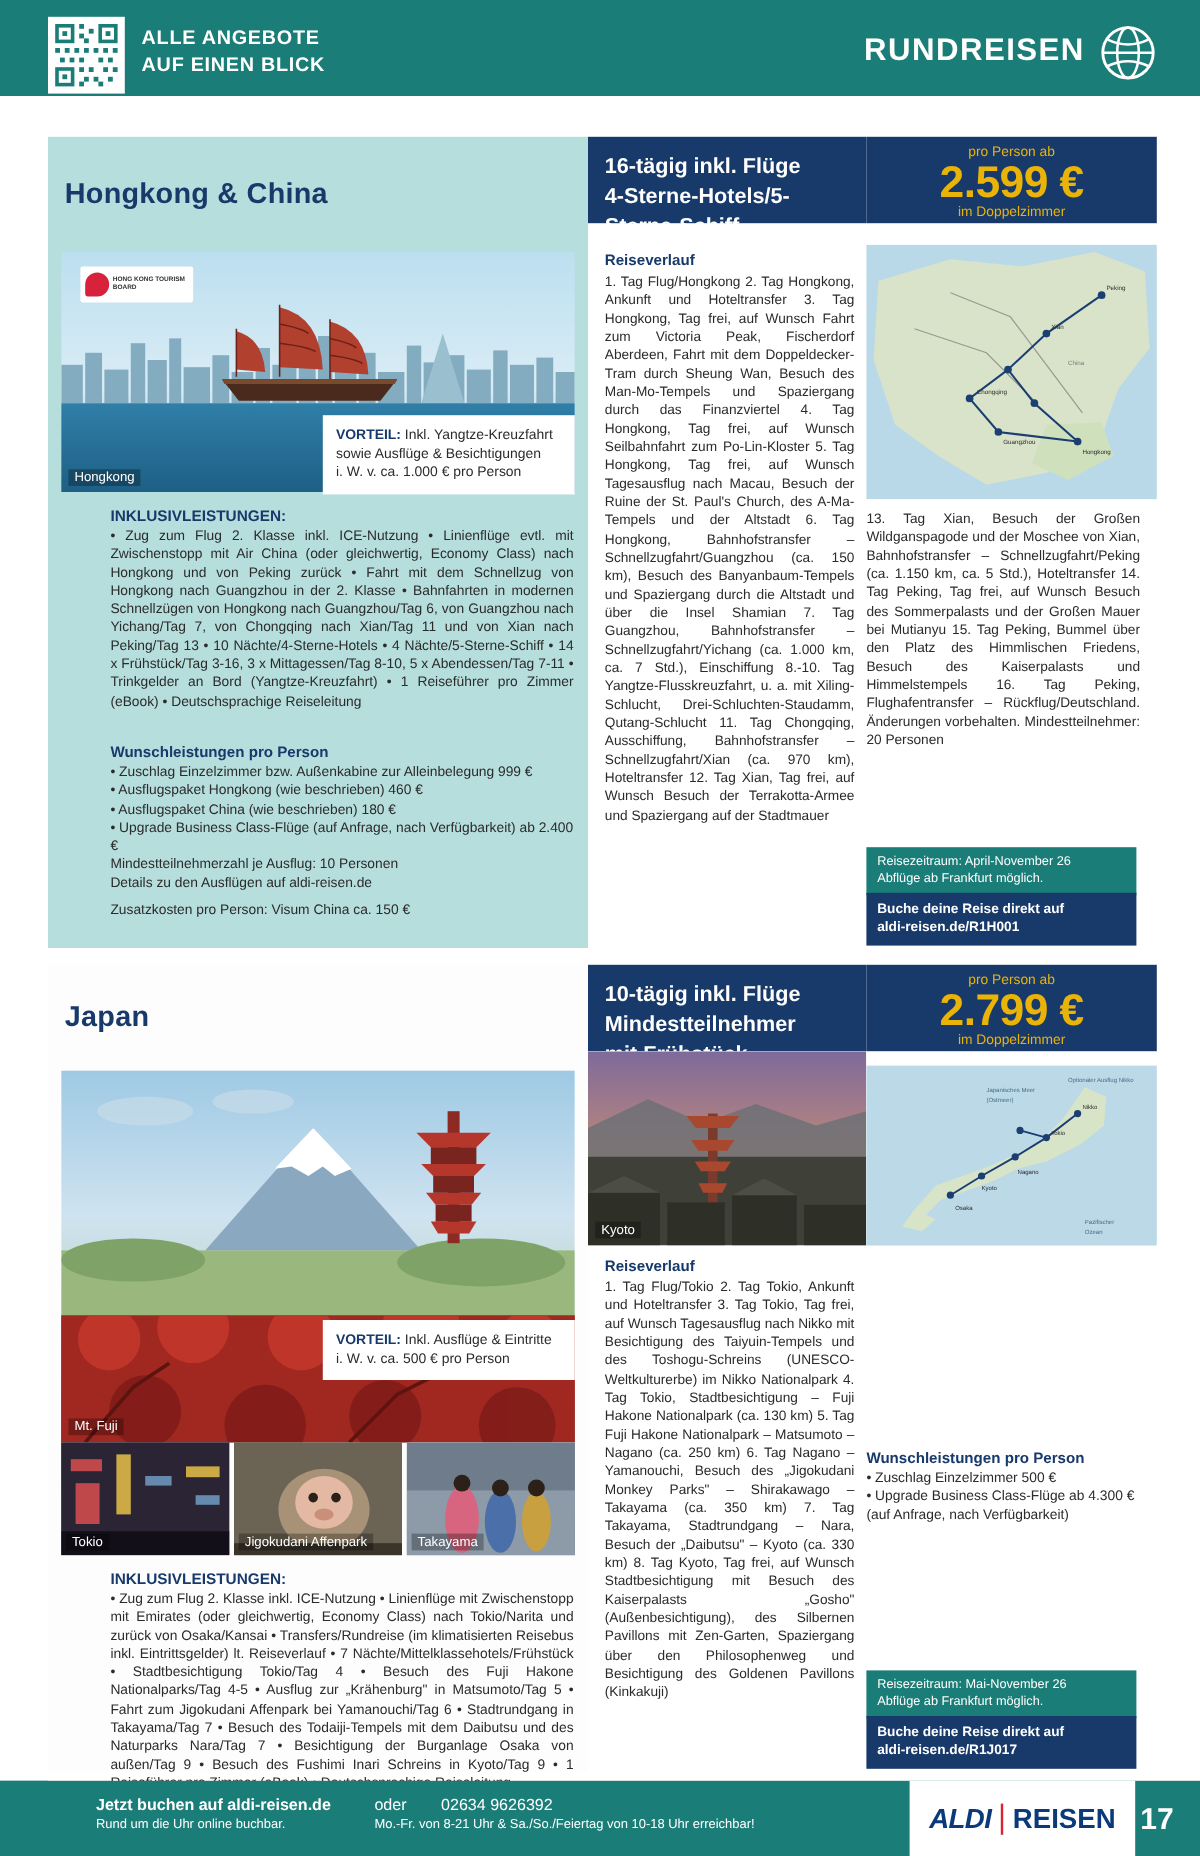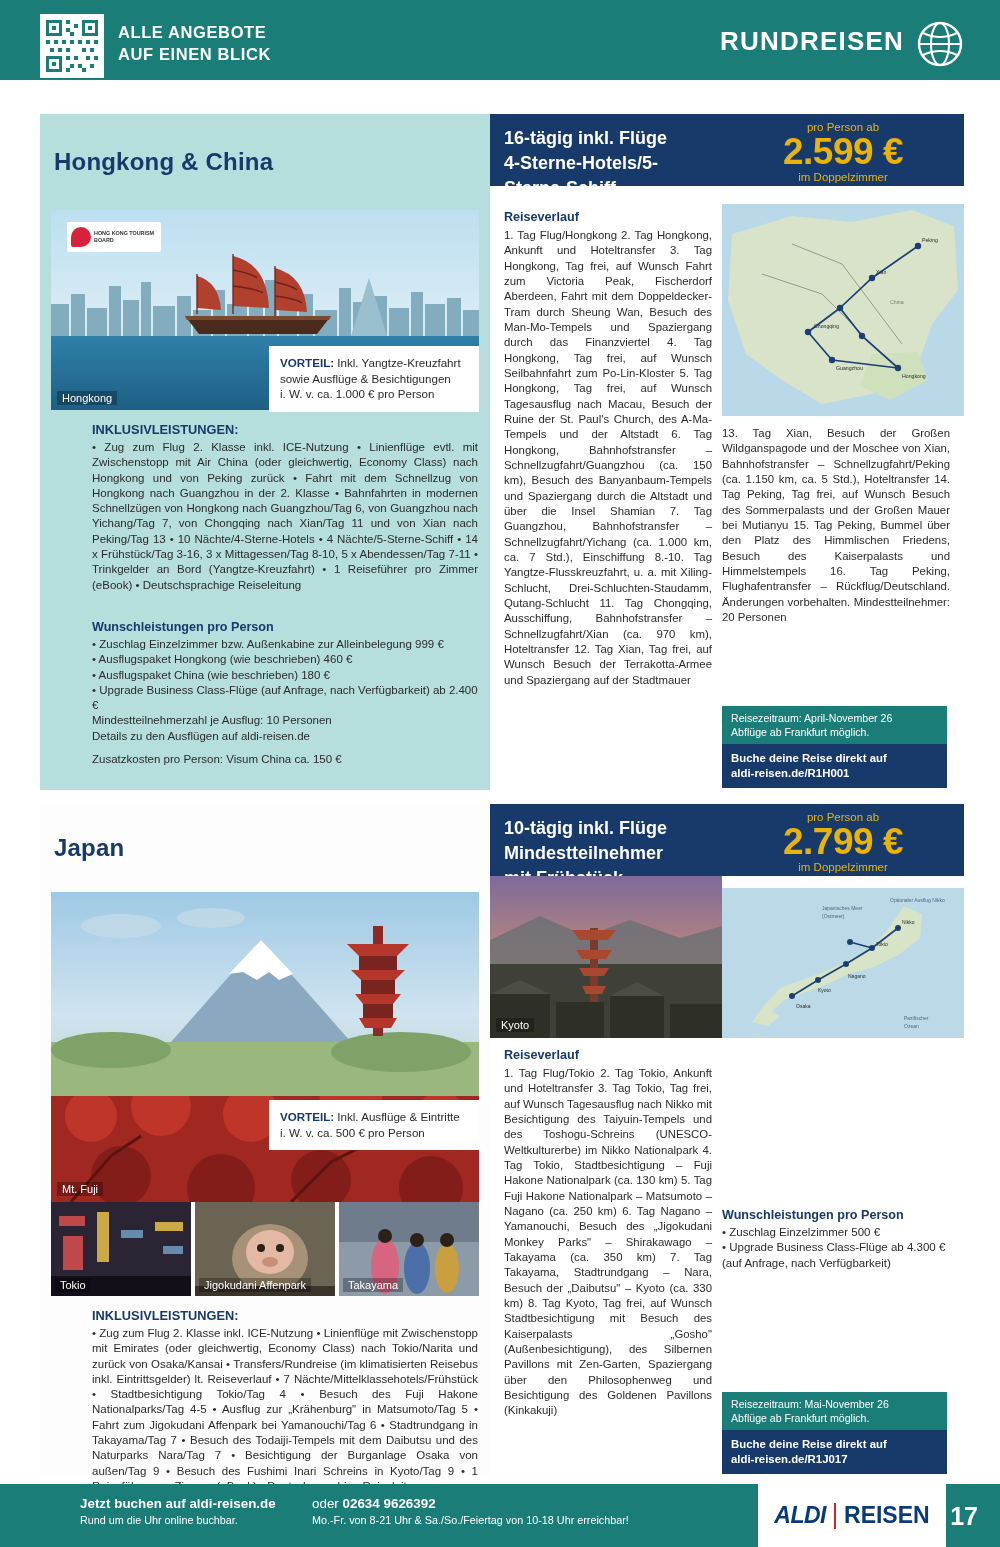--- a/index.html
+++ b/index.html
@@ -139,21 +139,21 @@
   .t3 { background:linear-gradient(#8d9aa8,#5b6470); }
 
   
   .footer { position:absolute; left:0; top:1484px; width:1000px; height:63px; background:#1b7d77; }
   .footer .fl { position:absolute; left:56px; top:12px; color:#fff;margin-left:24px; }
   .footer .fl .l1 { font-size:13.4px; font-weight:bold; }
   .footer .fl .l1 .site { color:#ffffff; }
   .footer .fl .l2 { font-size:10.8px; margin-top:3px; }
   .footer .fm { position:absolute; left:312px; top:12px; color:#fff; }
   .footer .fm .l1 { font-size:13.4px; }
-  .footer .fm .l1 b { font-weight:bold; }
+  .footer .fm .l1 b { font-weight:normal;margin-left:25px; }
   .footer .fm .l2 { font-size:10.8px; margin-top:3px; }
   .aldi-logo {
     position:absolute; left:758px; top:0; width:188px; height:63px; background:#ffffff;
     display:flex; align-items:center; justify-content:center; gap:8px;
   }
   .aldi-logo .a { color:#0b3a7a; font-weight:bold; font-size:23px; font-style:italic; letter-spacing:-.5px;}
   .aldi-logo .r { color:#0b3a7a; font-weight:bold; font-size:23px; }
   .aldi-logo .bar { width:2px; height:26px; background:#d9232e; }
   .pageno { position:absolute; right:22px; top:18px; color:#fff; font-size:25px; font-weight:bold; }
   .edge-l { position:absolute; left:0; top:1484px; width:40px; height:63px; background:#1b7d77; }

